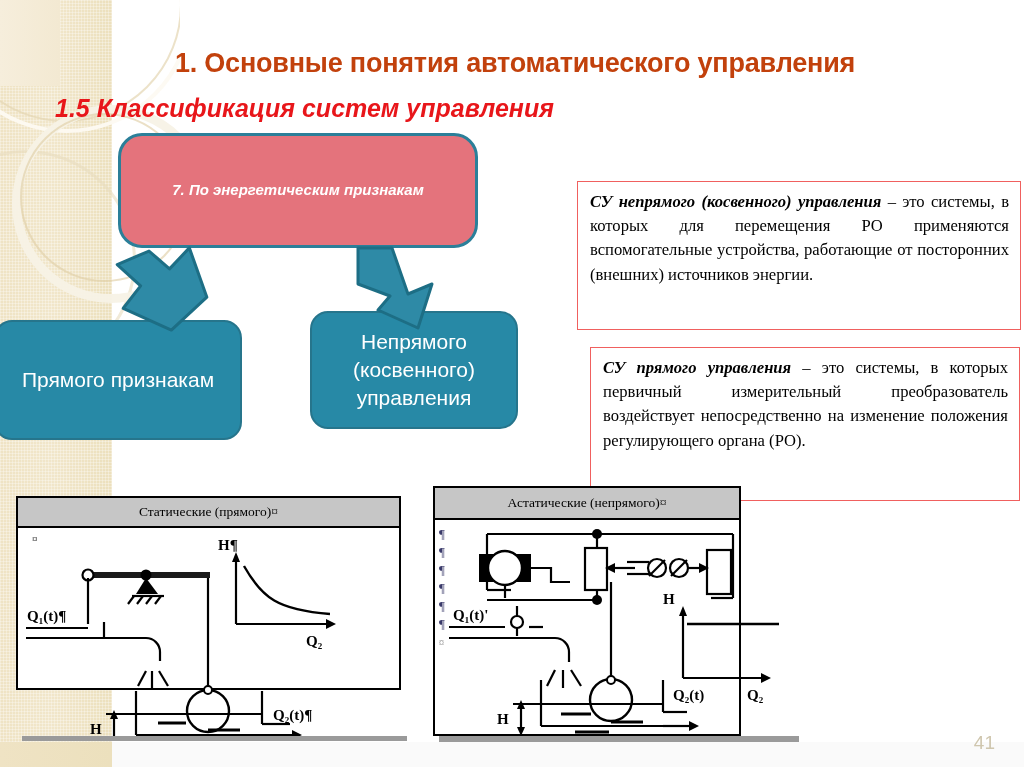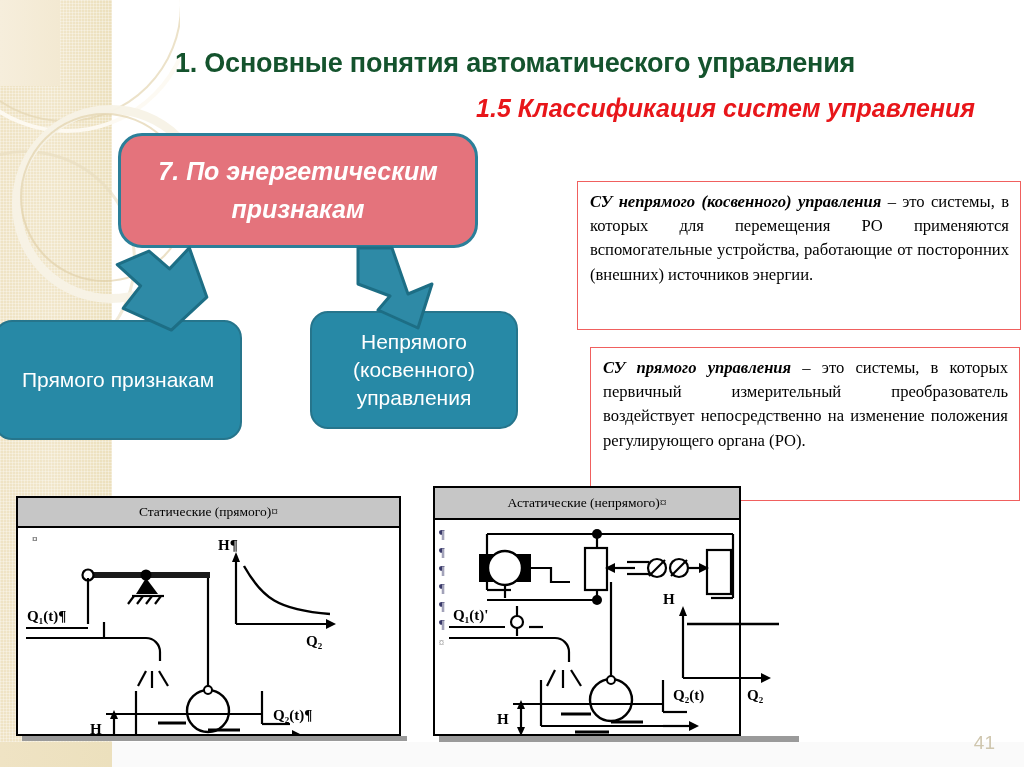--- a/index.html
+++ b/index.html
@@ -35,40 +35,40 @@
   .arcwrap{position:absolute;left:0;top:0;width:180px;height:330px;overflow:hidden;z-index:2;}
   .bottombar{position:absolute;left:0;bottom:0;width:1024px;height:25px;background:#fafafa;z-index:6;}
   .bottombar-strip{position:absolute;left:0;bottom:0;width:112px;height:25px;
       background:linear-gradient(90deg,#efe3c4,#ece0bd);z-index:7;}
 
   
   .title1{
     position:absolute;left:55px;top:48px;width:920px;
     text-align:center;
     font-family:"Liberation Sans", sans-serif;
-    font-weight:bold;font-size:27px;color:#14532d;
+    font-weight:bold;font-size:27px;color:#c2410c;
     letter-spacing:-.2px;z-index:5;white-space:nowrap;
   }
   .title2{
     position:absolute;left:55px;top:94px;width:920px;
-    text-align:right;
+    text-align:left;
     font-family:"Liberation Sans", sans-serif;
     font-weight:bold;font-style:italic;font-size:25px;color:#e8161a;
     z-index:5;white-space:nowrap;
   }
 
   
   .pinkbox{
     position:absolute;left:118px;top:133px;width:360px;height:115px;
     background:#e4737c;border:3px solid #2b7f99;border-radius:24px;
     box-sizing:border-box;z-index:4;
     display:flex;align-items:center;justify-content:center;text-align:center;
   }
   .pinkbox span{
-    color:#ffffff;font-size:25px;font-style:italic;font-weight:bold;
+    color:#ffffff;font-size:15px;font-style:italic;font-weight:bold;
     line-height:1.5;padding:0 16px;
   }
 
   .tealbox{
     position:absolute;background:#2789a6;border:2px solid #26758c;
     border-radius:18px;box-sizing:border-box;z-index:4;
     display:flex;align-items:center;justify-content:center;text-align:center;
   }
   .tealbox span{color:#ffffff;font-size:21px;line-height:1.32;}
   #box-direct{left:-6px;top:320px;width:248px;height:120px;}
@@ -85,21 +85,21 @@
     font-family:"Liberation Serif", serif;
     font-size:16.6px;line-height:1.46;color:#000;
     text-align:justify;padding:8px 11px 6px 12px;margin-top:36px;
   }
   .textbox b{font-style:italic;font-weight:bold;}
   #tb-indirect{left:577px;top:145px;width:444px;height:149px;}
   #tb-direct{left:590px;top:311px;width:430px;height:154px;}
 
   
   .diagram{position:absolute;background:#fff;border:2px solid #000;box-sizing:border-box;z-index:5;}
-  #diag-left{left:16px;top:496px;width:385px;height:240px;}
+  #diag-left{left:16px;top:496px;width:385px;height:194px;}
   #diag-right{left:433px;top:486px;width:308px;height:250px;}
   .diag-head{
     position:absolute;left:0;top:0;right:0;height:30px;background:#c6c6c6;
     border-bottom:2px solid #000;box-sizing:border-box;
     display:flex;align-items:center;justify-content:center;
     font-family:"Liberation Serif", serif;font-size:13.5px;color:#000;
   }
   #diag-right .diag-head{height:32px;}
   .diag-body{position:absolute;left:0;right:0;bottom:0;top:30px;}
   #diag-right .diag-body{top:32px;}

